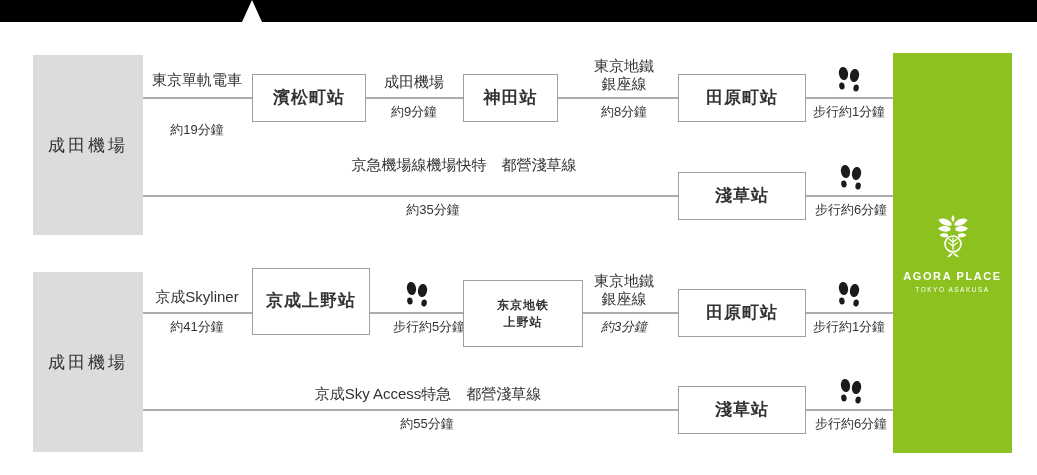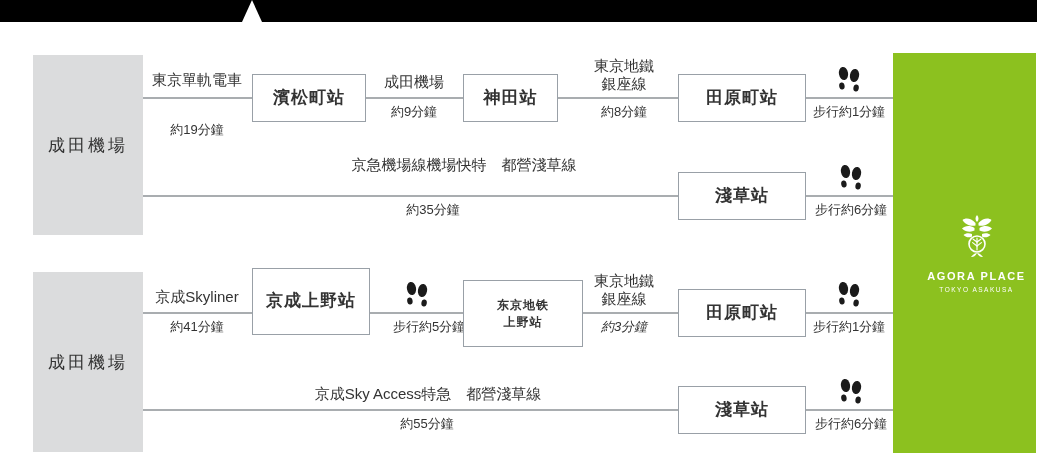--- a/index.html
+++ b/index.html
@@ -14,21 +14,21 @@
     display:flex;align-items:center;justify-content:center;font-size:17px;letter-spacing:3px;color:#333333;}
   .hline{position:absolute;left:143px;width:750px;height:2px;background:#a9adb0;z-index:1;}
   .station{position:absolute;background:#ffffff;border:1.5px solid #99a0a7;box-sizing:border-box;
     display:flex;flex-direction:column;align-items:center;justify-content:center;
     font-size:17px;letter-spacing:1px;line-height:1.35;text-align:center;z-index:2;font-weight:bold;}
   .seg-label{position:absolute;transform:translateX(-50%);font-size:15px;white-space:nowrap;
     text-align:center;line-height:1.25;z-index:2;}
   .seg-time{position:absolute;transform:translateX(-50%);font-size:13px;white-space:nowrap;z-index:2;}
   .walkicon{position:absolute;transform:translateX(-50%);z-index:2;line-height:0;}
   .hotel{position:absolute;left:893px;top:53px;width:119px;height:400px;background:#8cc11f;
-    display:flex;flex-direction:column;align-items:center;justify-content:center;z-index:2;padding-left:24px;}
+    display:flex;flex-direction:column;align-items:center;justify-content:center;z-index:2;}
   .brand{color:#ffffff;font-size:11px;font-weight:bold;letter-spacing:1.6px;margin-top:8px;white-space:nowrap;}
   .sub{color:#ffffff;font-size:6.5px;letter-spacing:1.5px;margin-top:4px;white-space:nowrap;}
 </style>
 </head>
 <body>
 
 <div class="canvas">
 
   <div class="topbar">
     <div class="notch"></div>

